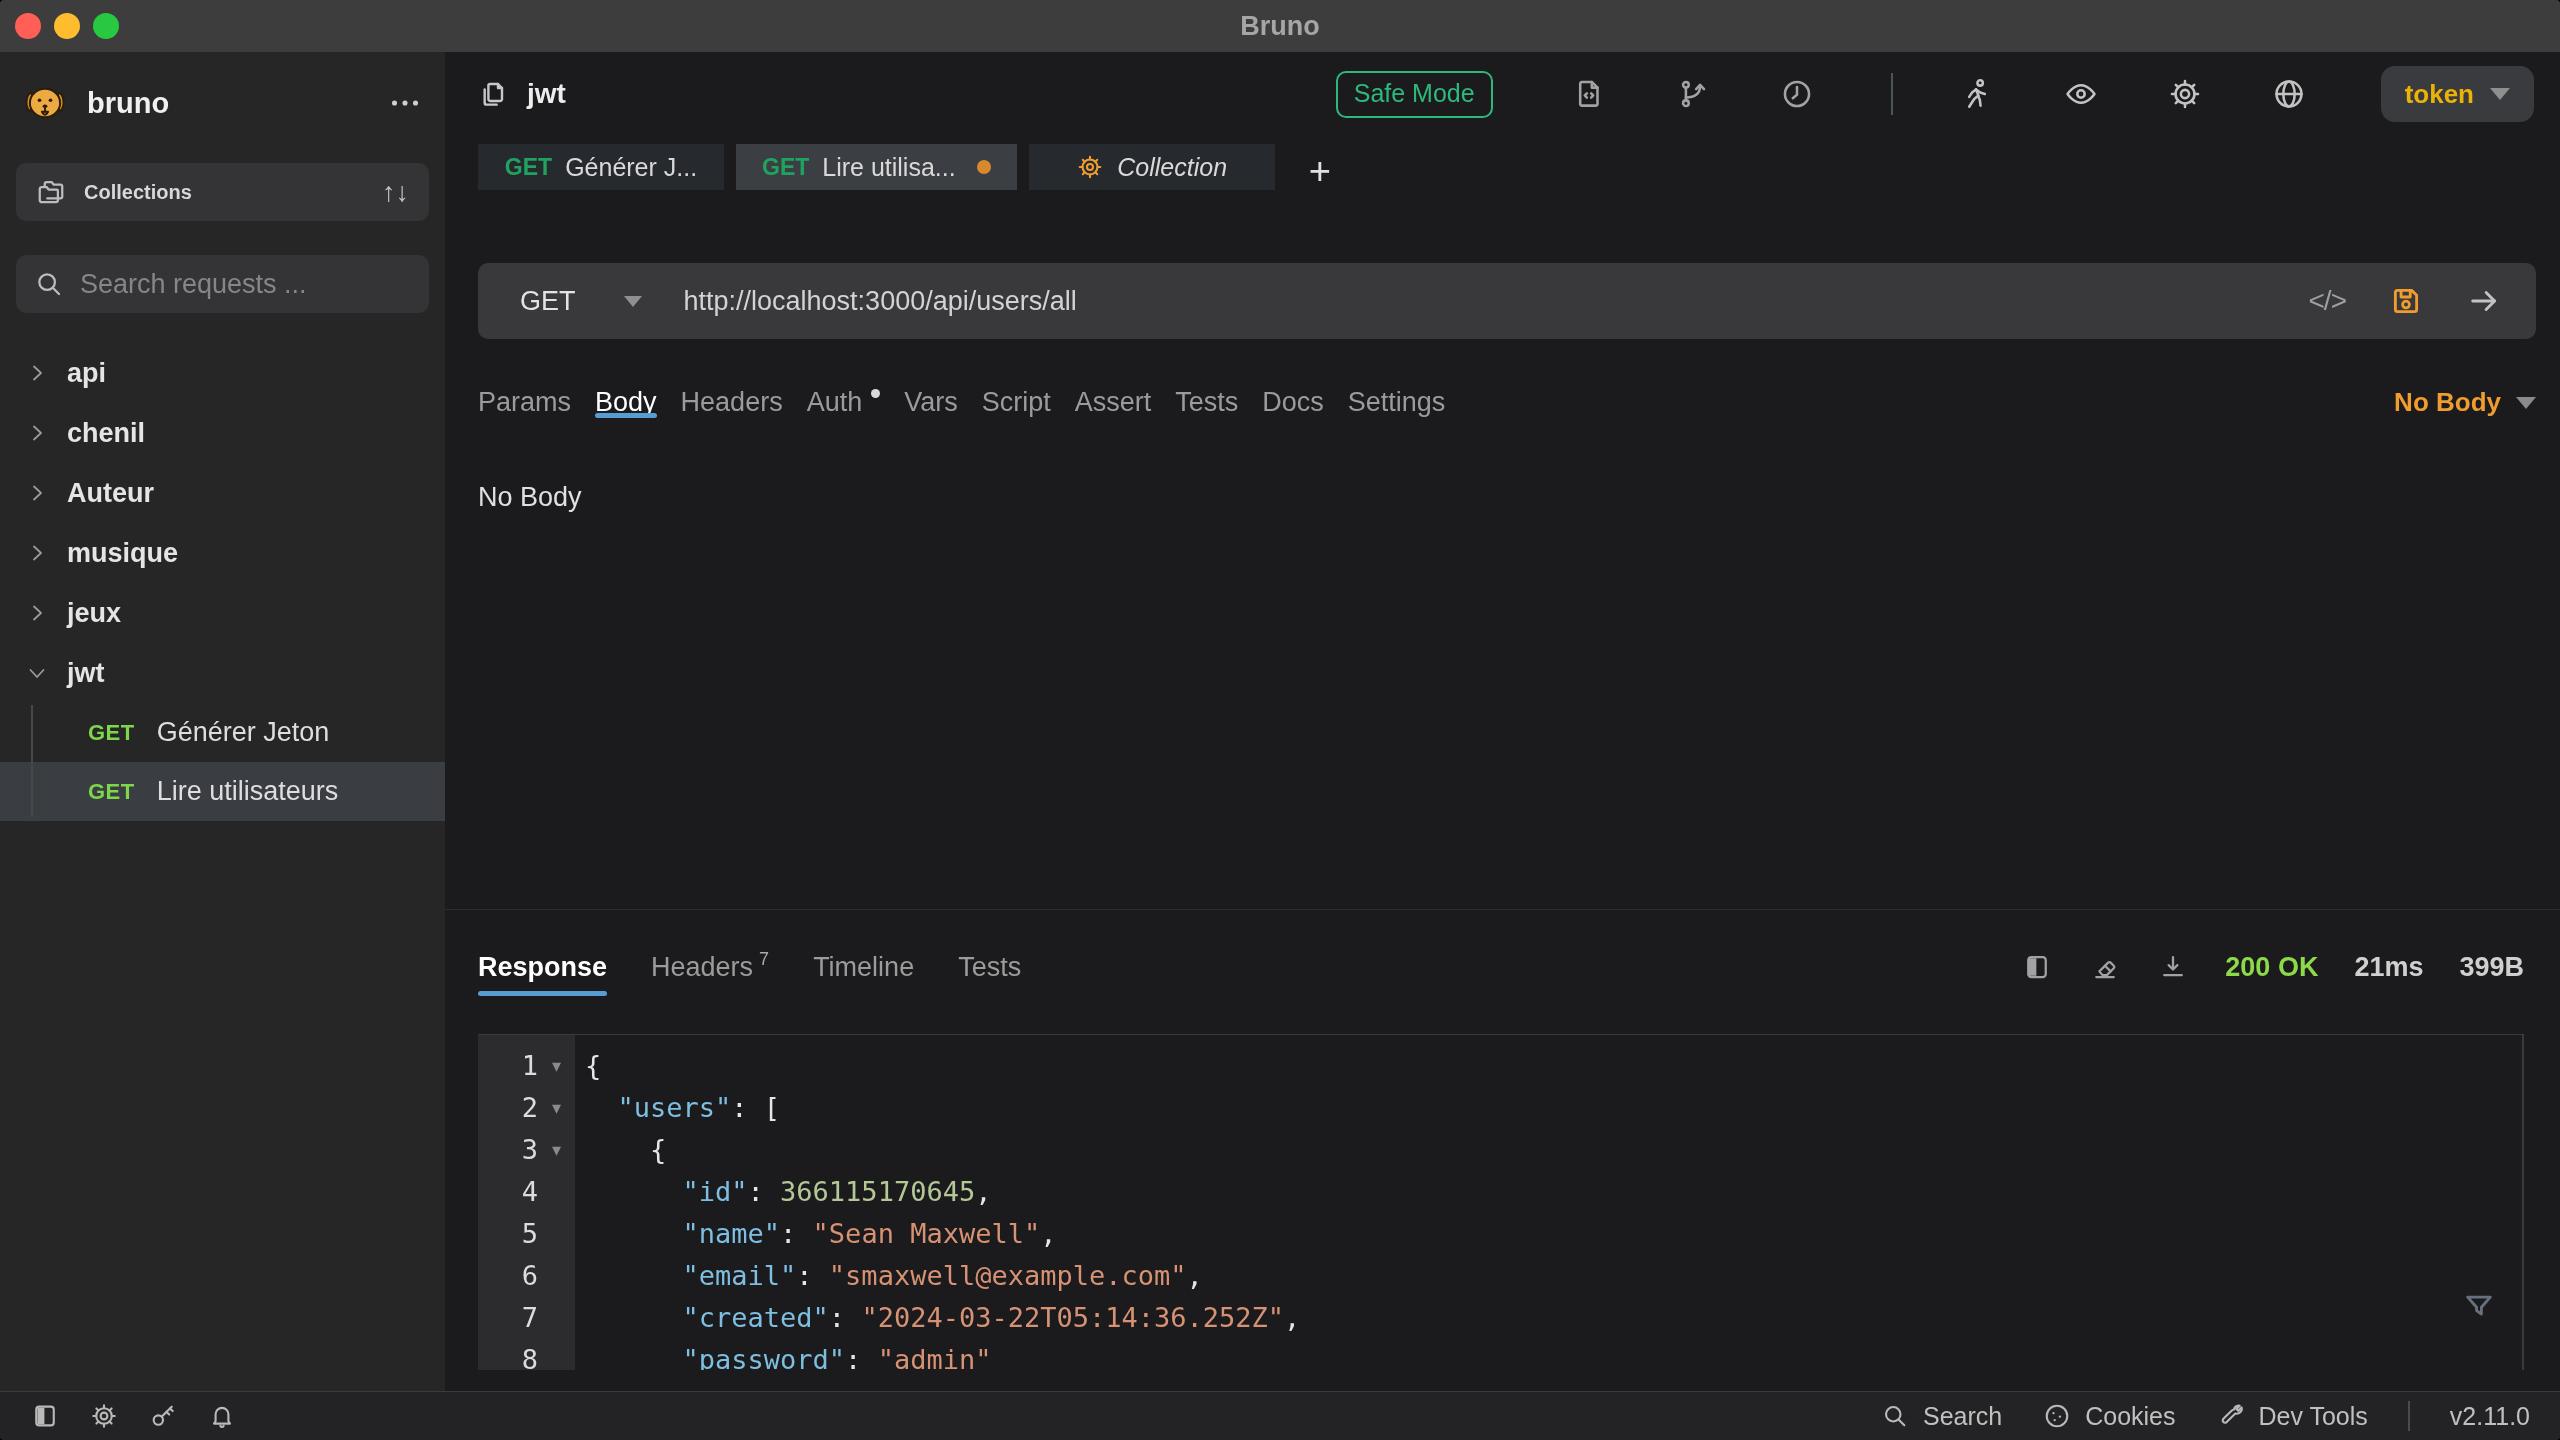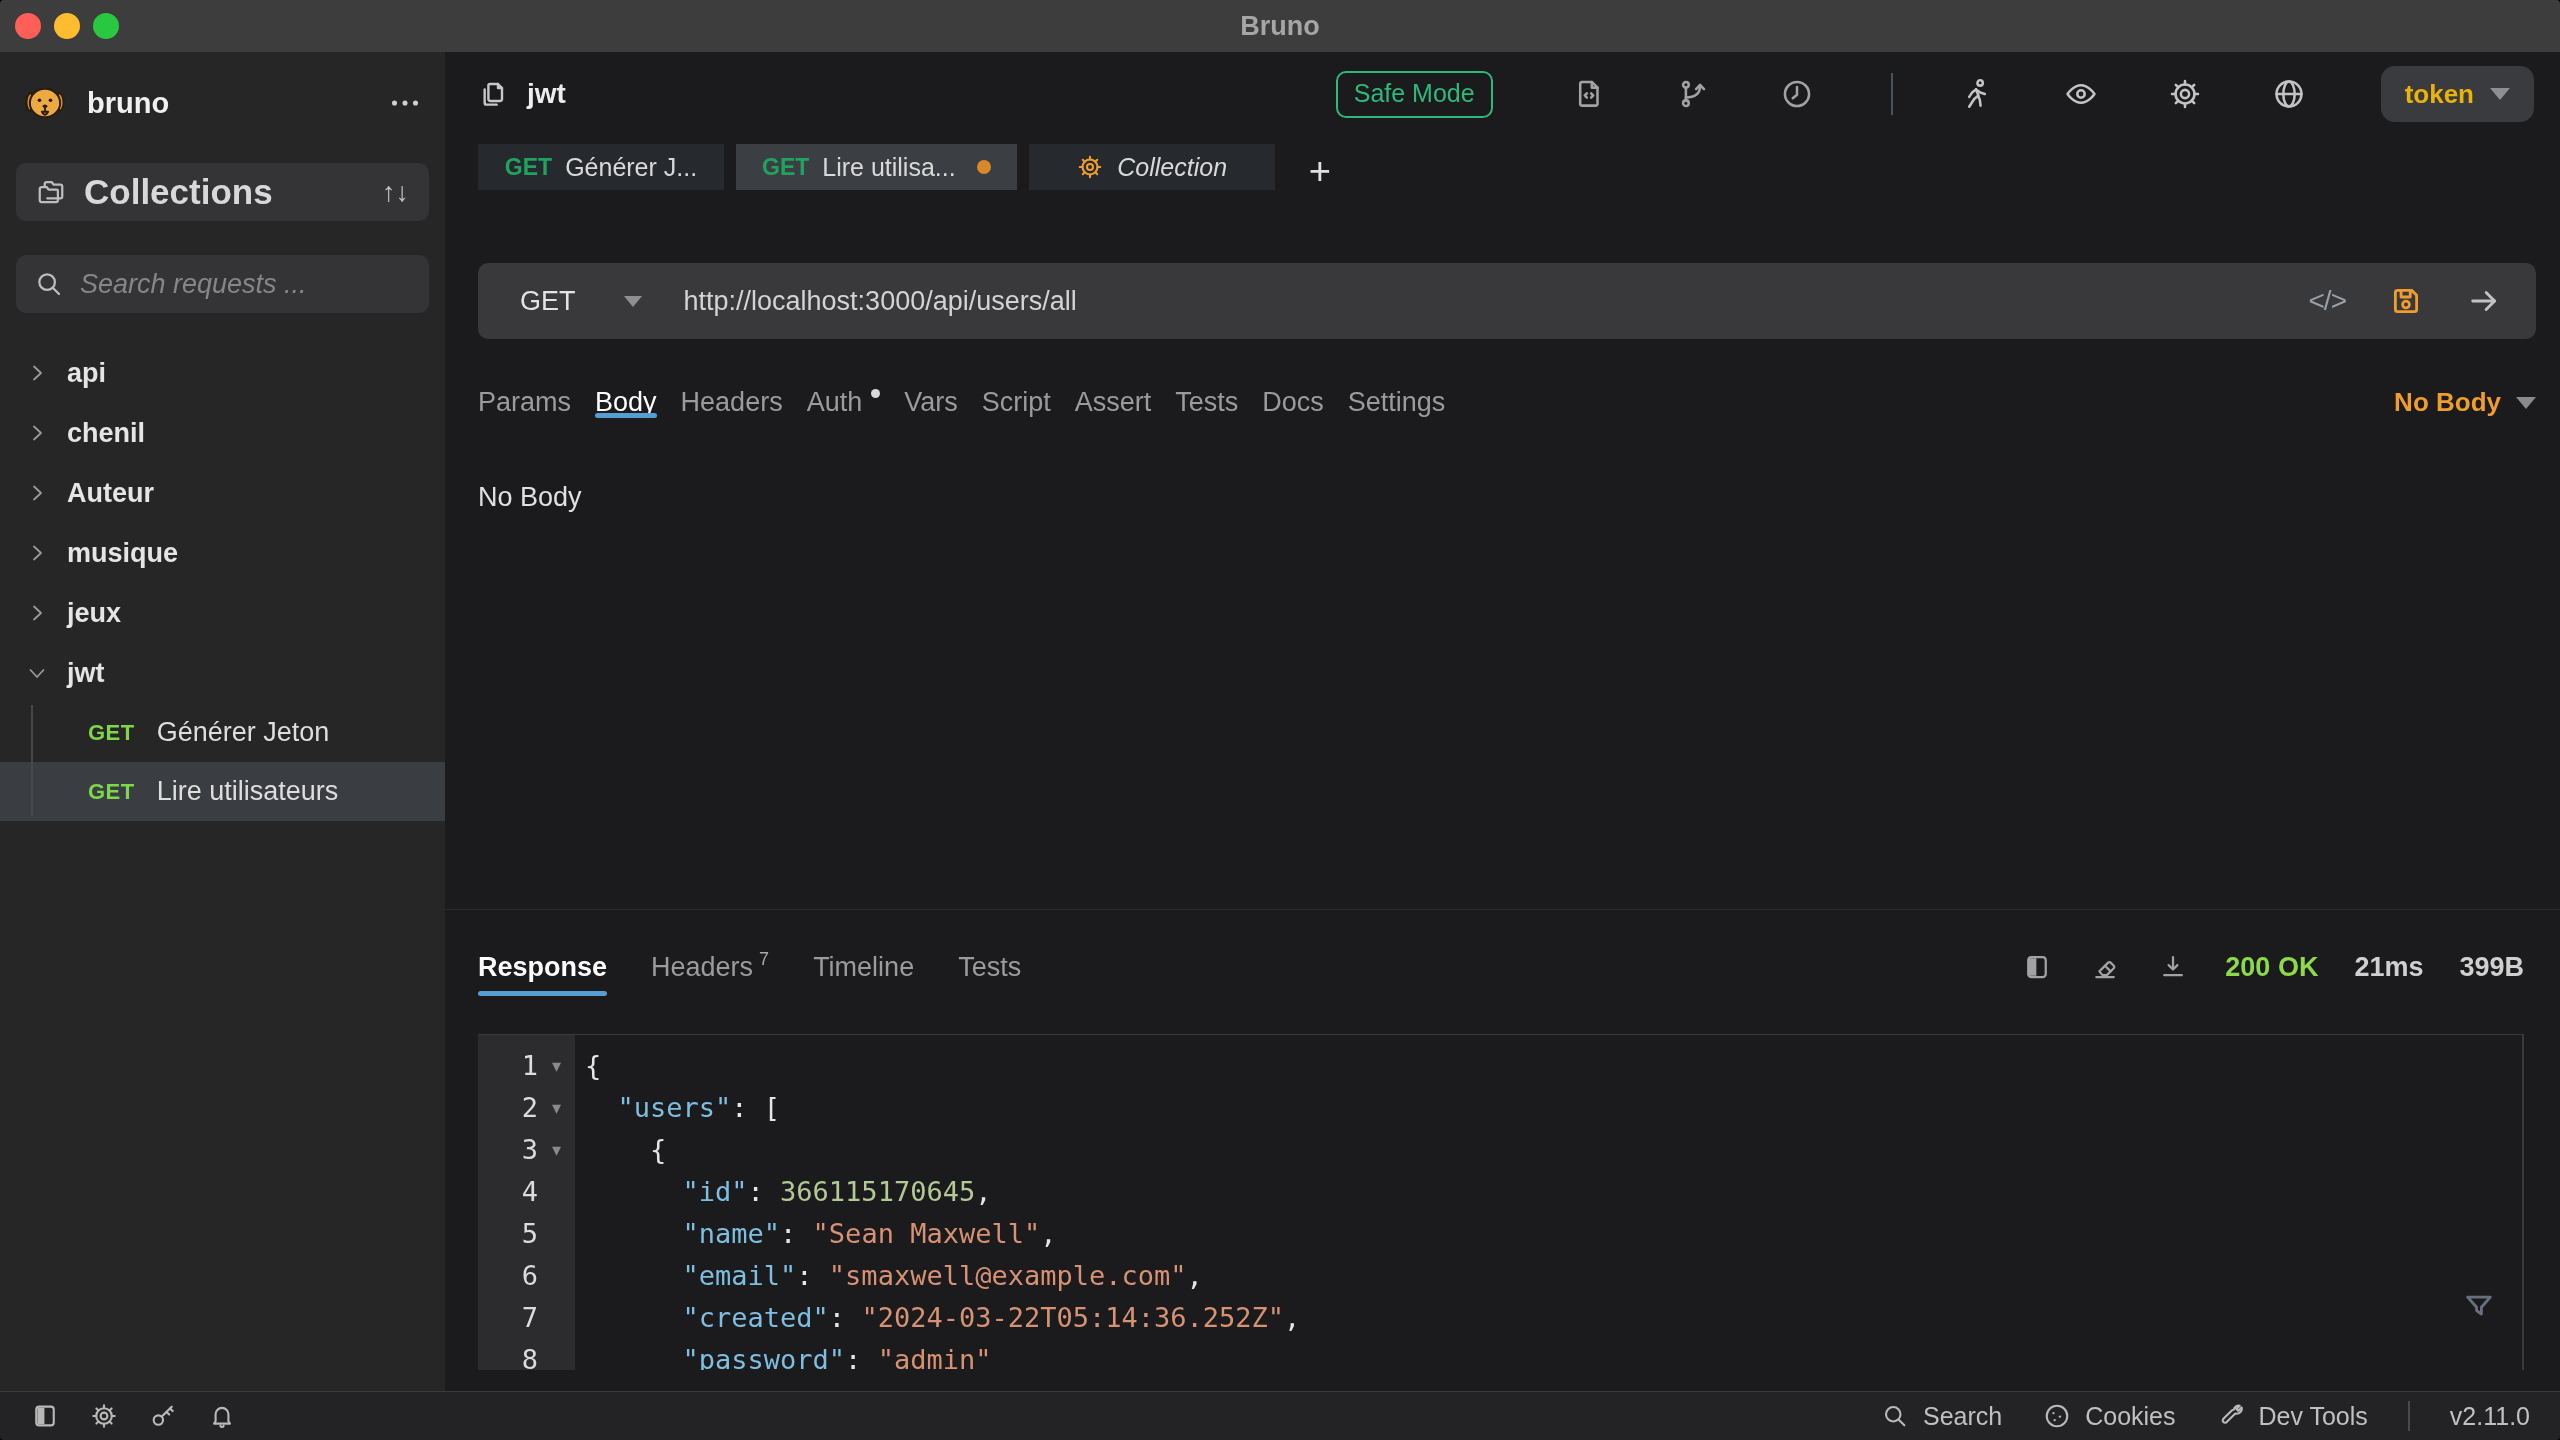--- a/index.html
+++ b/index.html
@@ -26,26 +26,26 @@
   .sidebar{width:445px;flex:none;background:var(--bg-sidebar);display:flex;flex-direction:column;min-height:0;}
   .main{flex:1;display:flex;flex-direction:column;background:var(--bg-main);min-width:0;}
 
   
   .side-head{height:102px;flex:none;display:flex;align-items:center;padding:0 22px 0 23px;gap:20px;}
   .logo svg{stroke-width:2;}
   .brand{color:#f0f0f0;font-weight:700;font-size:29px;flex:1;}
   .menu-dots{color:#d0d0d0;}
   .collections-btn{margin:9px 16px 0;height:58px;flex:none;background:var(--bg-panel);border-radius:10px;
     display:flex;align-items:center;padding:0 20px;gap:18px;}
-  .collections-btn .label{flex:1;color:#d8d8d8;font-weight:600;font-size:35px;}
+  .collections-btn .label{flex:1;color:#d8d8d8;font-weight:600;font-size:20px;}
   .sort{color:#c2c2c2;font-size:27px;}
   .collections-btn .icon, .search-box .icon{color:#bdbdbd;}
   .search-box{margin:34px 16px 0;height:58px;flex:none;background:var(--bg-panel);border-radius:10px;
     display:flex;align-items:center;padding:0 18px;gap:14px;}
-  .search-box input{flex:1;background:transparent;border:none;outline:none;color:#14b8a6;font-size:27px;font-family:inherit;font-style:italic;}
+  .search-box input{flex:1;background:transparent;border:none;outline:none;color:#14b8a6;font-size:27px;font-family:inherit;}
   .search-box input::placeholder{color:#868686;}
   .tree{margin-top:30px;flex:1;overflow:hidden;}
   .tree-item{height:60px;display:flex;align-items:center;padding-left:25px;gap:18px;cursor:default;}
   .tree-chevron{color:#9a9a9a;width:24px;height:24px;}
   .tree-chevron svg{width:24px;height:24px;}
   .tree-label{color:#e5e5e5;font-weight:700;font-size:27px;}
   .tree-children{position:relative;}
   .tree-children::before{content:"";position:absolute;left:31px;top:2px;bottom:4px;width:2px;background:#484848;}
   .tree-child{height:59px;display:flex;align-items:center;padding-left:88px;gap:22px;}
   .tree-child.selected{background:#3a3d42;}

